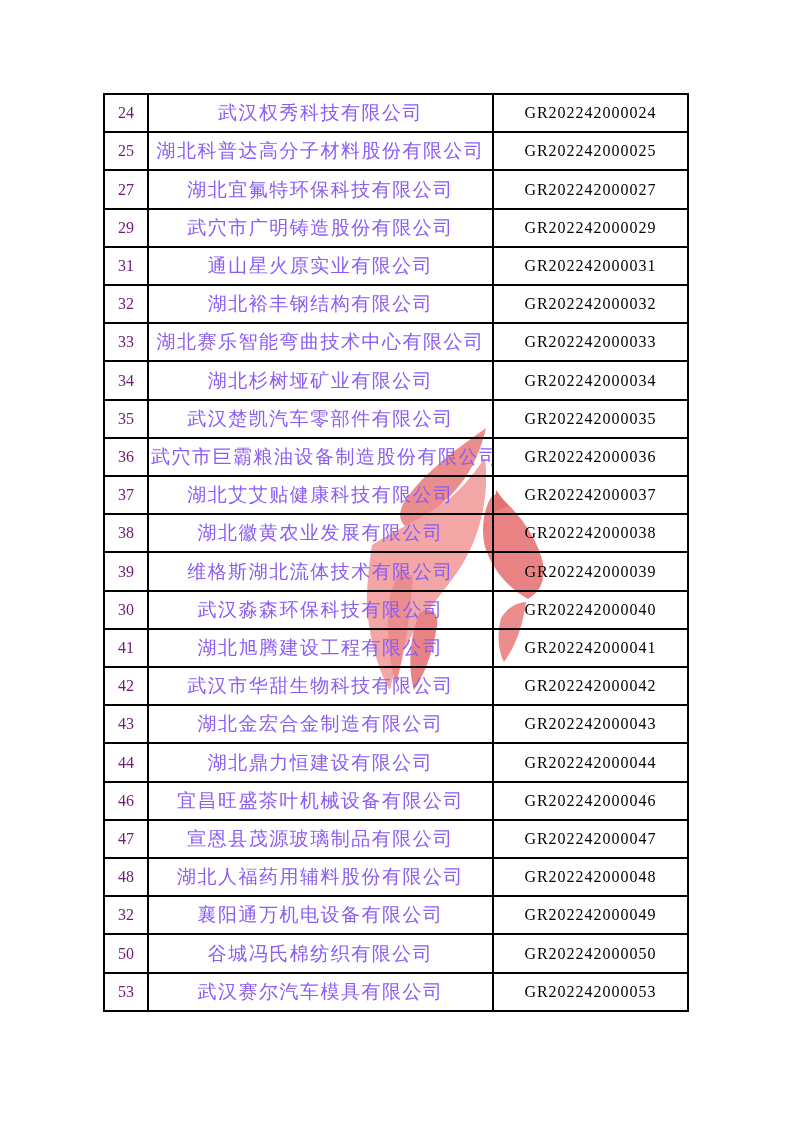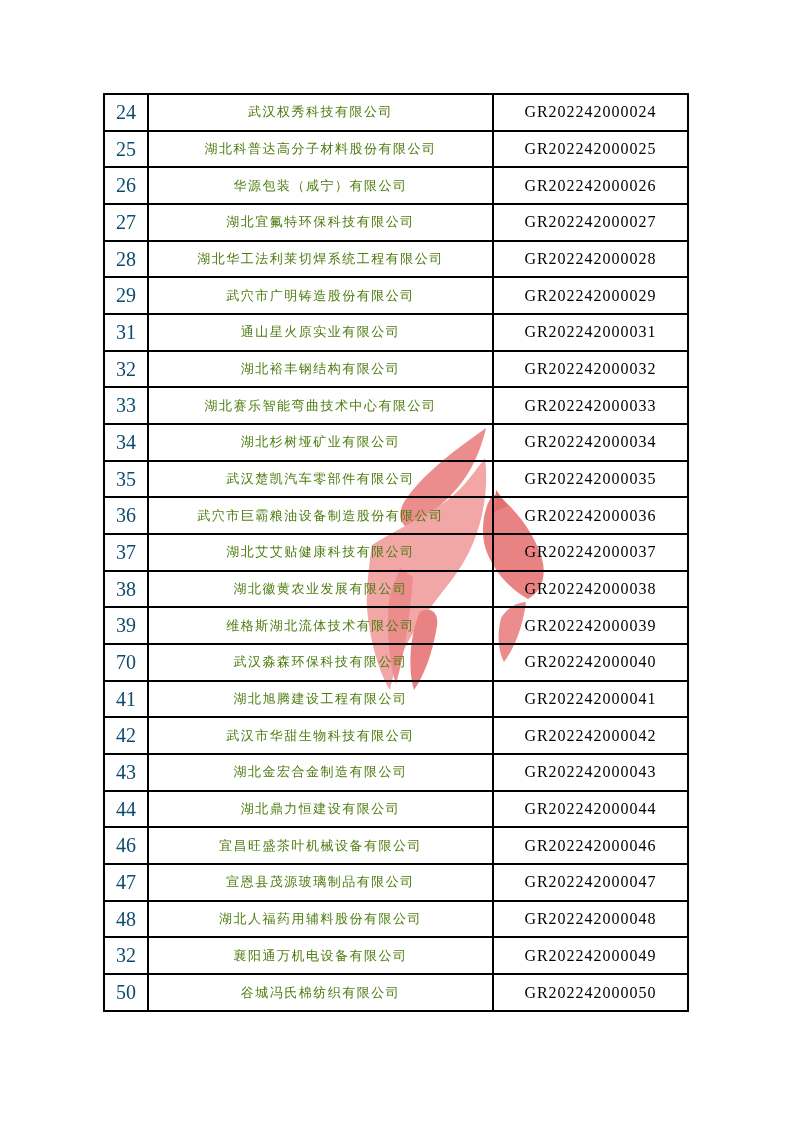--- a/index.html
+++ b/index.html
@@ -34,27 +34,27 @@
   table.cert-table td{
     border:2px solid #000000;
     padding:0 2px;
     text-align:center;
     vertical-align:middle;
     background:transparent;
     overflow:hidden;
     white-space:nowrap;
   }
   td.cell-no{
-    font-size:20px;
-    color:#0c4a6e;
+    font-size:16px;
+    color:#701a75;
   }
   td.cell-company{
-    font-size:13px;
+    font-size:19px;
     letter-spacing:1.5px;
-    color:#4d7c0f;
+    color:#8b5cf6;
     margin-left:44px;
   }
   td.cell-cert{
     font-size:16px;
     letter-spacing:1px;
     color:#000;
   }
   col.c-no{width:44px;}
   col.c-company{width:345px;}
   col.c-cert{width:195px;}
@@ -100,35 +100,25 @@
           <td class="cell-no">24</td>
           <td class="cell-company">武汉权秀科技有限公司</td>
           <td class="cell-cert">GR202242000024</td>
         </tr>
         <tr>
           <td class="cell-no">25</td>
           <td class="cell-company">湖北科普达高分子材料股份有限公司</td>
           <td class="cell-cert">GR202242000025</td>
         </tr>
         <tr>
-          <td class="cell-no">26</td>
-          <td class="cell-company">华源包装（咸宁）有限公司</td>
-          <td class="cell-cert">GR202242000026</td>
-        </tr>
-        <tr>
           <td class="cell-no">27</td>
           <td class="cell-company">湖北宜氟特环保科技有限公司</td>
           <td class="cell-cert">GR202242000027</td>
         </tr>
         <tr>
-          <td class="cell-no">28</td>
-          <td class="cell-company">湖北华工法利莱切焊系统工程有限公司</td>
-          <td class="cell-cert">GR202242000028</td>
-        </tr>
-        <tr>
           <td class="cell-no">29</td>
           <td class="cell-company">武穴市广明铸造股份有限公司</td>
           <td class="cell-cert">GR202242000029</td>
         </tr>
         <tr>
           <td class="cell-no">31</td>
           <td class="cell-company">通山星火原实业有限公司</td>
           <td class="cell-cert">GR202242000031</td>
         </tr>
         <tr>
@@ -165,21 +155,21 @@
           <td class="cell-no">38</td>
           <td class="cell-company">湖北徽黄农业发展有限公司</td>
           <td class="cell-cert">GR202242000038</td>
         </tr>
         <tr>
           <td class="cell-no">39</td>
           <td class="cell-company">维格斯湖北流体技术有限公司</td>
           <td class="cell-cert">GR202242000039</td>
         </tr>
         <tr>
-          <td class="cell-no">70</td>
+          <td class="cell-no">30</td>
           <td class="cell-company">武汉淼森环保科技有限公司</td>
           <td class="cell-cert">GR202242000040</td>
         </tr>
         <tr>
           <td class="cell-no">41</td>
           <td class="cell-company">湖北旭腾建设工程有限公司</td>
           <td class="cell-cert">GR202242000041</td>
         </tr>
         <tr>
           <td class="cell-no">42</td>
@@ -214,16 +204,21 @@
         <tr>
           <td class="cell-no">32</td>
           <td class="cell-company">襄阳通万机电设备有限公司</td>
           <td class="cell-cert">GR202242000049</td>
         </tr>
         <tr>
           <td class="cell-no">50</td>
           <td class="cell-company">谷城冯氏棉纺织有限公司</td>
           <td class="cell-cert">GR202242000050</td>
         </tr>
+        <tr>
+          <td class="cell-no">53</td>
+          <td class="cell-company">武汉赛尔汽车模具有限公司</td>
+          <td class="cell-cert">GR202242000053</td>
+        </tr>
       </tbody>
   </table>
 
 </div>
 
 </body></html>

